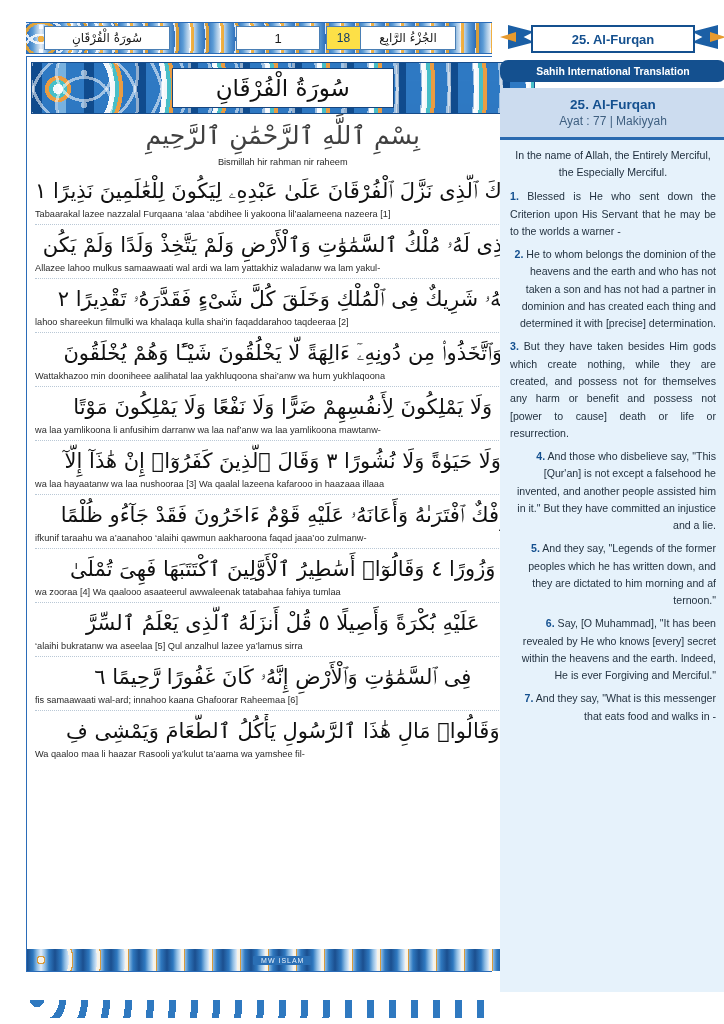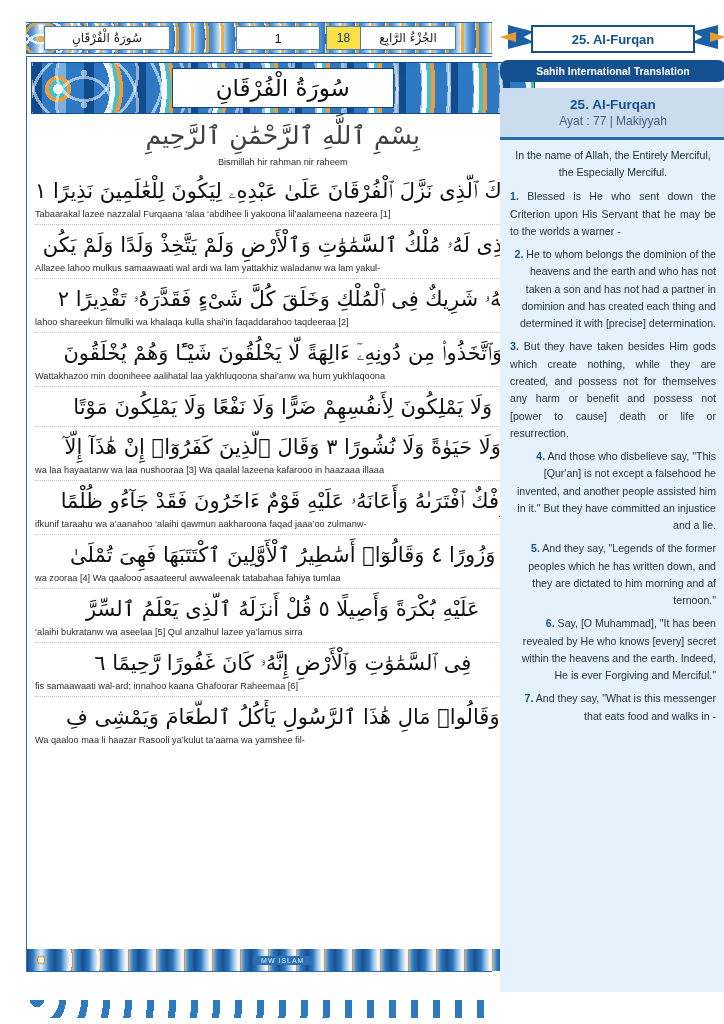--- a/index.html
+++ b/index.html
@@ -286,20 +286,21 @@
             <div class="ayah">
               <div class="ayah-ar">لَّهُۥ شَرِيكٌ فِى ٱلْمُلْكِ وَخَلَقَ كُلَّ شَىْءٍ فَقَدَّرَهُۥ تَقْدِيرًا ٢</div>
               <div class="ayah-tr">lahoo shareekun filmulki wa khalaqa kulla shai’in faqaddarahoo taqdeeraa [2]</div>
             </div>
             <div class="ayah">
               <div class="ayah-ar">وَٱتَّخَذُوا۟ مِن دُونِهِۦٓ ءَالِهَةً لَّا يَخْلُقُونَ شَيْـًٔا وَهُمْ يُخْلَقُونَ</div>
               <div class="ayah-tr">Wattakhazoo min dooniheee aalihatal laa yakhluqoona shai’anw wa hum yukhlaqoona</div>
             </div>
             <div class="ayah">
               <div class="ayah-ar">وَلَا يَمْلِكُونَ لِأَنفُسِهِمْ ضَرًّا وَلَا نَفْعًا وَلَا يَمْلِكُونَ مَوْتًا</div>
+              <div class="ayah-tr">wa laa yamlikoona li anfusihim darranw wa laa naf’anw wa laa yamlikoona mawtanw-</div>
             </div>
             <div class="ayah">
               <div class="ayah-ar">وَلَا حَيَوٰةً وَلَا نُشُورًا ٣ وَقَالَ ٱلَّذِينَ كَفَرُوٓا۟ إِنْ هَٰذَآ إِلَّآ</div>
               <div class="ayah-tr">wa laa hayaatanw wa laa nushooraa [3] Wa qaalal lazeena kafarooo in haazaaa illaaa</div>
             </div>
             <div class="ayah">
               <div class="ayah-ar">إِفْكٌ ٱفْتَرَىٰهُ وَأَعَانَهُۥ عَلَيْهِ قَوْمٌ ءَاخَرُونَ فَقَدْ جَآءُو ظُلْمًا</div>
               <div class="ayah-tr">ifkunif taraahu wa a’aanahoo ‘alaihi qawmun aakharoona faqad jaaa’oo zulmanw-</div>
             </div>
             <div class="ayah">

